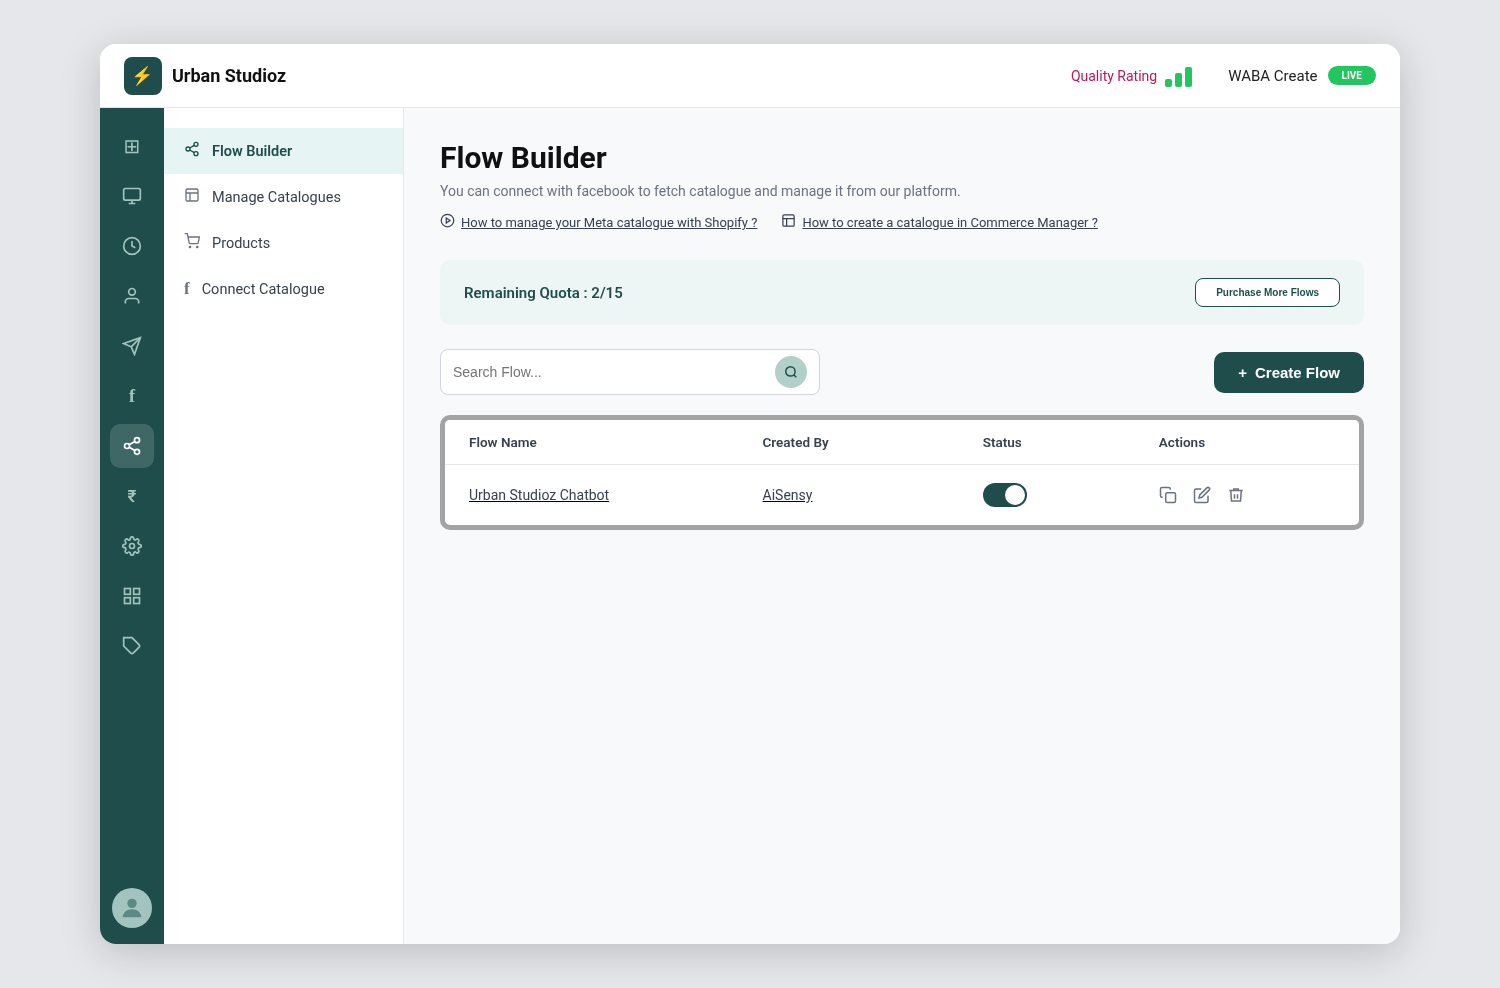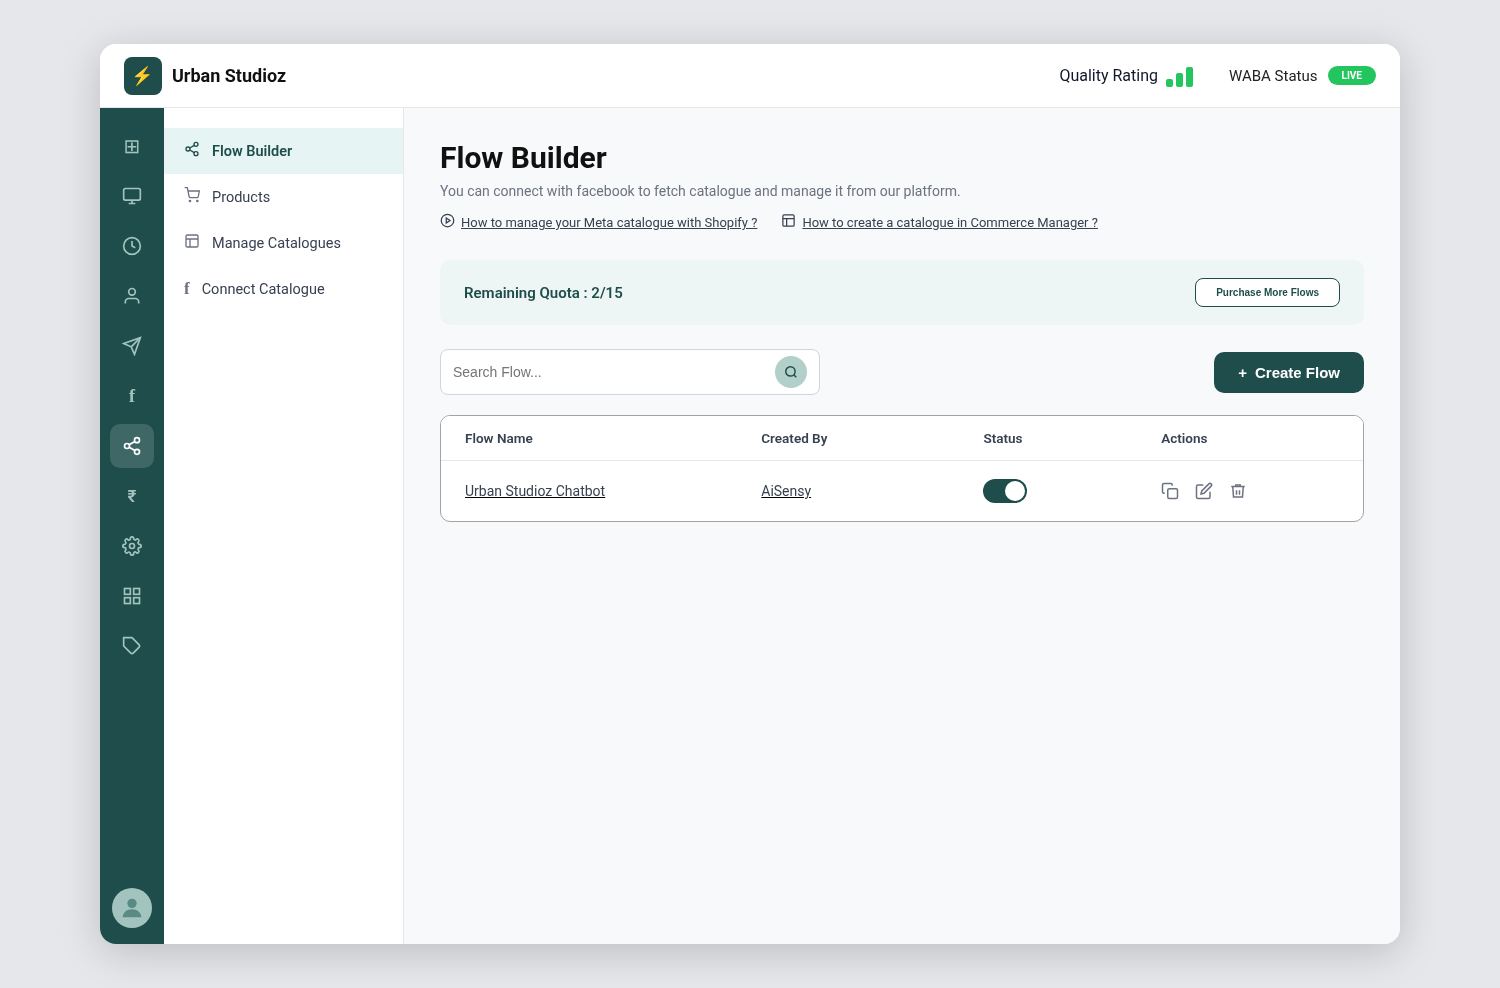--- a/index.html
+++ b/index.html
@@ -51,22 +51,22 @@
       justify-content: center;
       color: #4ade80;
       font-size: 18px;
       font-weight: 900;
     }
     .topbar-spacer { flex: 1; }
     .topbar-quality {
       display: flex;
       align-items: center;
       gap: 8px;
-      font-size: 16px;
-      color: #0f172a;
+      font-size: 14px;
+      color: #be185d;
     }
     .quality-bars {
       display: flex;
       align-items: flex-end;
       gap: 3px;
       height: 22px;
     }
     .quality-bar {
       width: 7px;
       background: #22c55e;
@@ -263,21 +263,21 @@
       cursor: pointer;
       display: flex;
       align-items: center;
       gap: 8px;
       white-space: nowrap;
     }
     
     .flow-table {
       background: #fff;
       border-radius: 10px;
-      border: 1px solid #a3a3a3;
+      border: 5px solid #a3a3a3;
       overflow: hidden;
     }
     .table-header {
       display: grid;
       grid-template-columns: 2fr 1.5fr 1.2fr 1.2fr;
       padding: 14px 24px;
       border-bottom: 1px solid #e5e7eb;
       background: #fff;
     }
     .th {
@@ -347,21 +347,21 @@
     <div class="topbar-spacer"></div>
     <div class="topbar-quality">
       <span>Quality Rating</span>
       <div class="quality-bars">
         <div class="quality-bar" style="height:8px;"></div>
         <div class="quality-bar" style="height:14px;"></div>
         <div class="quality-bar" style="height:20px;"></div>
       </div>
     </div>
     <div class="topbar-waba">
-      <span>WABA Status</span>
+      <span>WABA Create</span>
       <span class="live-badge">LIVE</span>
     </div>
   </div>
 
   <div class="body-area">
 
     <div class="sidebar">
       <div class="sidebar-item">⊞</div>
       <div class="sidebar-item">
         <svg width="20" height="20" viewBox="0 0 24 24" fill="none" stroke="currentColor" stroke-width="2">
@@ -437,36 +437,36 @@
               <circle cx="18" cy="19" r="3"></circle>
               <line x1="8.59" y1="13.51" x2="15.42" y2="17.49"></line>
               <line x1="15.41" y1="6.51" x2="8.59" y2="10.49"></line>
             </svg>
         </span>
         <span>Flow Builder</span>
       </div>
       <div class="nav-item">
         <span class="nav-item-icon">
           <svg width="16" height="16" viewBox="0 0 24 24" fill="none" stroke="#6b7280" stroke-width="2">
+              <rect x="3" y="3" width="18" height="18" rx="2"></rect>
+              <line x1="3" y1="9" x2="21" y2="9"></line>
+              <line x1="9" y1="21" x2="9" y2="9"></line>
+            </svg>
+        </span>
+        <span>Manage Catalogues</span>
+      </div>
+      <div class="nav-item">
+        <span class="nav-item-icon">
+          <svg width="16" height="16" viewBox="0 0 24 24" fill="none" stroke="#6b7280" stroke-width="2">
               <circle cx="9" cy="21" r="1"></circle>
               <circle cx="20" cy="21" r="1"></circle>
               <path d="M1 1h4l2.68 13.39a2 2 0 0 0 2 1.61h9.72a2 2 0 0 0 2-1.61L23 6H6"></path>
             </svg>
         </span>
         <span>Products</span>
-      </div>
-      <div class="nav-item">
-        <span class="nav-item-icon">
-          <svg width="16" height="16" viewBox="0 0 24 24" fill="none" stroke="#6b7280" stroke-width="2">
-              <rect x="3" y="3" width="18" height="18" rx="2"></rect>
-              <line x1="3" y1="9" x2="21" y2="9"></line>
-              <line x1="9" y1="21" x2="9" y2="9"></line>
-            </svg>
-        </span>
-        <span>Manage Catalogues</span>
       </div>
       <div class="nav-item">
         <span class="nav-item-icon" style="font-weight:700;color:#6b7280;font-family:serif;">f</span>
         <span>Connect Catalogue</span>
       </div>
     </div>
 
     <div class="main">
       <h1 class="page-title">Flow Builder</h1>
       <p class="page-subtitle">You can connect with facebook to fetch catalogue and manage it from our platform.</p>

